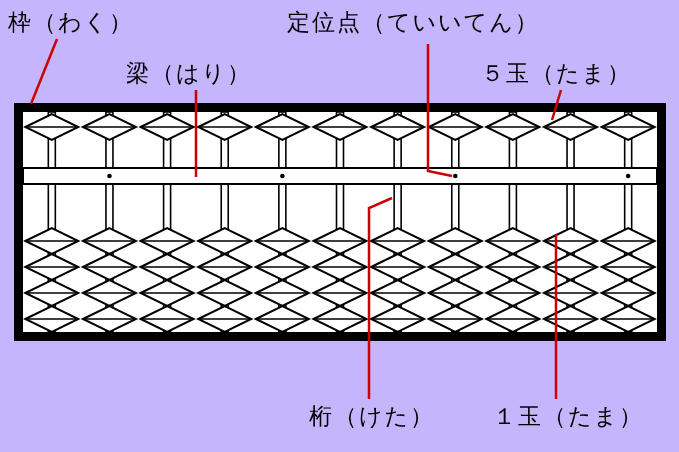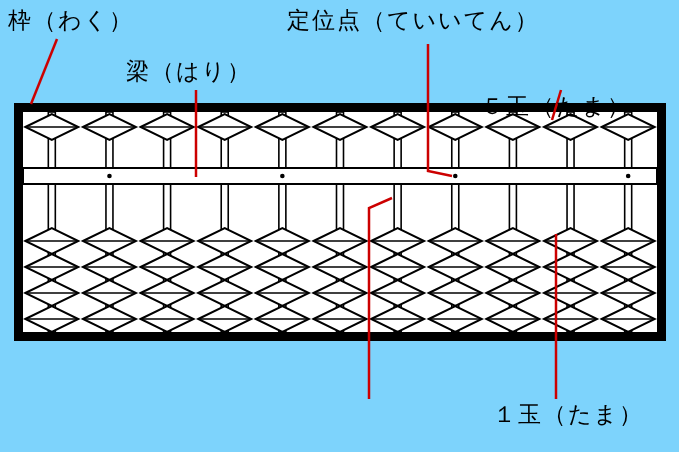--- a/index.html
+++ b/index.html
@@ -1,20 +1,20 @@
 <!DOCTYPE html>
 <html><head>
 <meta charset="utf-8">
 <style>
   html,body{margin:0;padding:0;background:#fff;}
   #stage{
     position:relative;
     width:679px;height:452px;
-    background:#7dd3fc;
-    font-family:Liberation Mono, monospace;
+    background:#c4b5fd;
+    font-family:Liberation Sans, sans-serif;
     overflow:hidden;
   }
   .label{
     position:absolute;
     font-size:23px;
     letter-spacing:2px;
     color:#000;
     white-space:nowrap;
     line-height:1.1;
   }
@@ -166,15 +166,16 @@
     <line x1="196" y1="90" x2="196" y2="177" stroke="#cc0000" stroke-width="2.5"></line>
     <polyline points="428,44 428,171 452,176" fill="none" stroke="#cc0000" stroke-width="2.5"></polyline>
     <line x1="561" y1="90" x2="552" y2="120" stroke="#cc0000" stroke-width="2.5"></line>
     <polyline points="369,399 369,208 392,198" fill="none" stroke="#cc0000" stroke-width="2.5"></polyline>
     <line x1="556" y1="399" x2="556" y2="234" stroke="#cc0000" stroke-width="2.5"></line>
   </svg>
 
   <div class="label" style="left:8px;top:10px;">枠（わく）</div>
   <div class="label" style="left:287px;top:10px;">定位点（ていいてん）</div>
   <div class="label" style="left:126px;top:61px;">梁（はり）</div>
-  <div class="label" style="left:481px;top:61px;margin-top:35px;">５玉（たま）</div>
+  <div class="label" style="left:481px;top:61px;">５玉（たま）</div>
+  <div class="label" style="left:309px;top:404px;">桁（けた）</div>
   <div class="label" style="left:453px;top:404px;margin-left:40px;">１玉（たま）</div>
 </div>
 
 </body></html>

